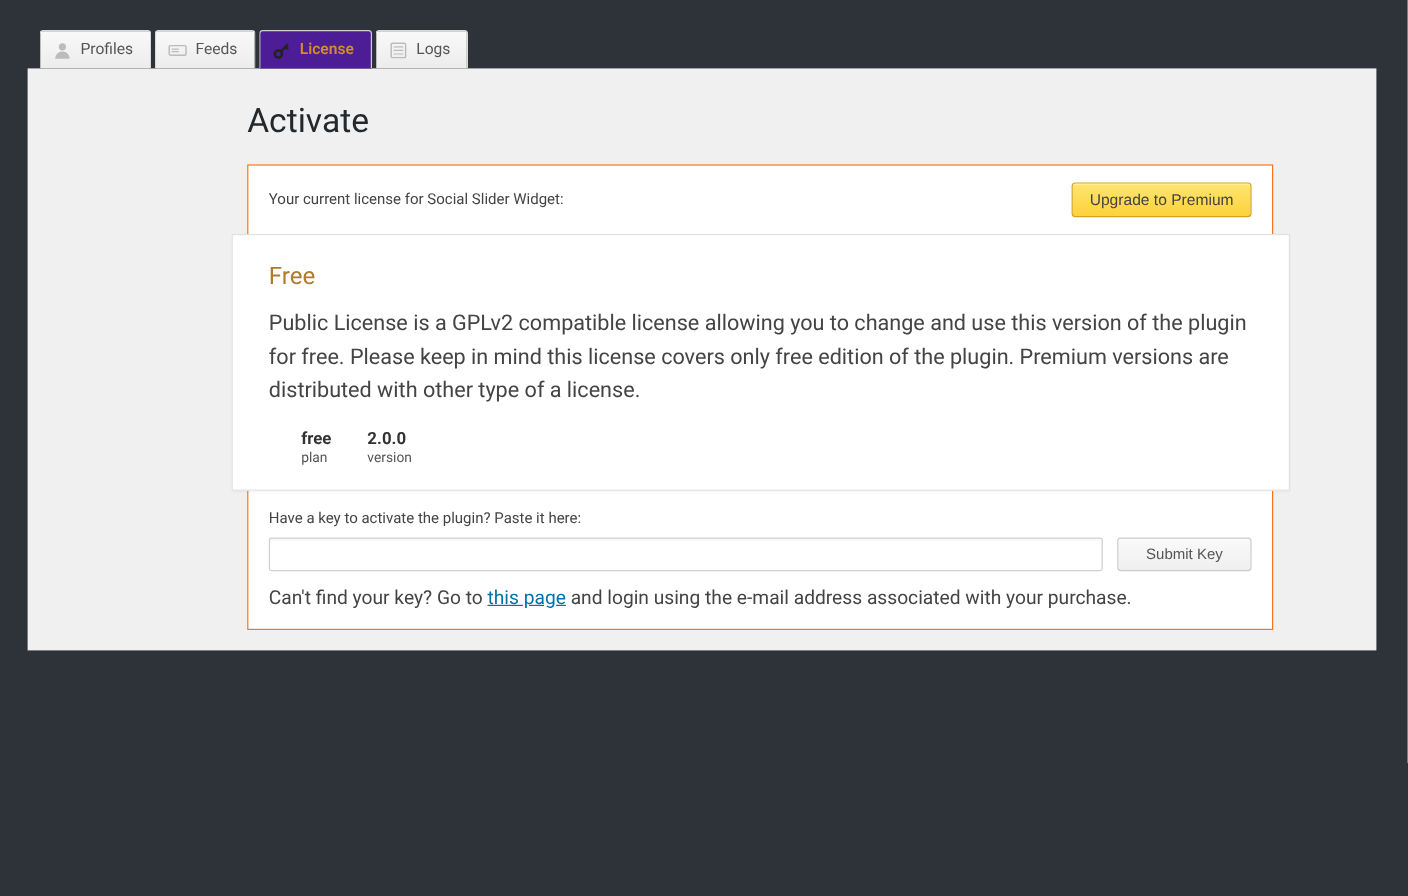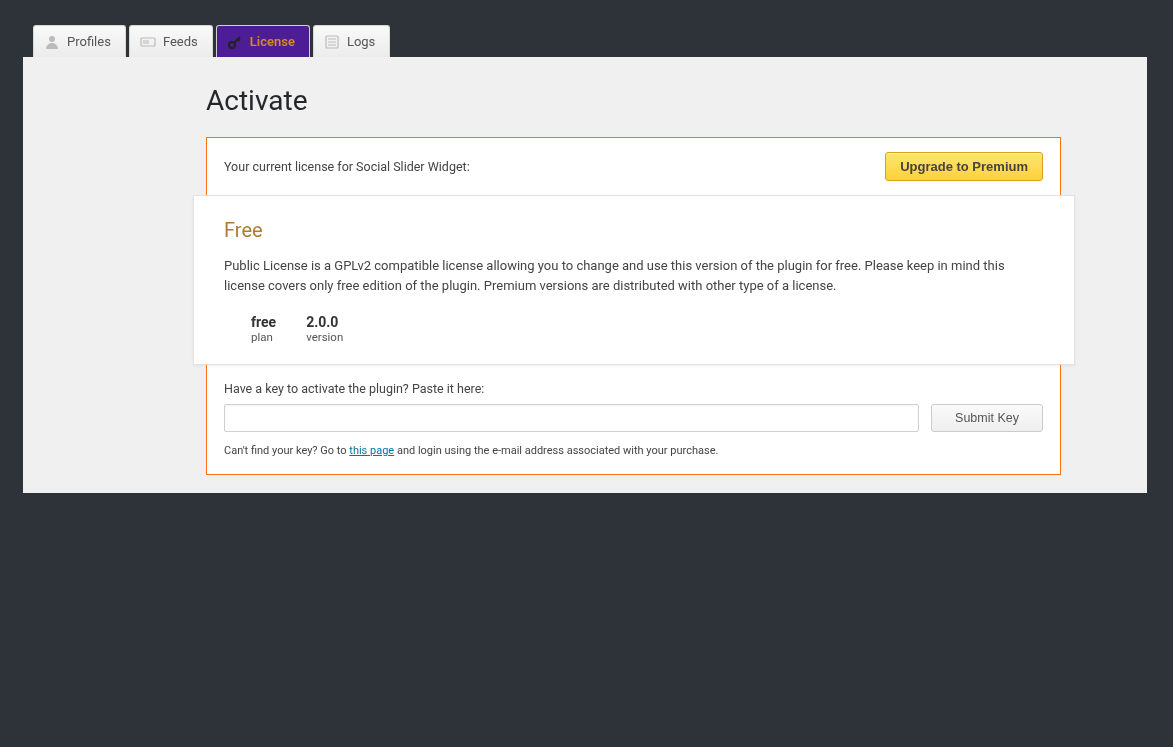--- a/index.html
+++ b/index.html
@@ -75,42 +75,42 @@
     .current-license-text {
       font-size: 12.5px;
       color: #444;
     }
     .upgrade-btn {
       background: linear-gradient(to bottom, #fee571, #fdd23a);
       border: 1px solid #d4a617;
       border-radius: 3px;
       padding: 6px 14px;
       font-size: 13px;
-      font-weight: 700;
+      font-weight: 400;
       color: #444;
       cursor: pointer;
       box-shadow: inset 0 1px 0 rgba(255,255,255,0.4);
     }
     .license-box {
       background: #fff;
       border: 1px solid #e2e2e2;
       box-shadow: 0 1px 3px rgba(0,0,0,0.06);
       width: 882px;
       margin-left: -14px;
       padding: 22px 30px 20px 30px;
       position: relative;
     }
     .license-name {
       font-size: 20px;
       color: #b07b2e;
       font-weight: 400;
       margin-bottom: 14px;
     }
     .license-desc {
-      font-size: 13px;
+      font-size: 18px;
       color: #444;
       line-height: 1.55;
       margin-bottom: 18px;
     }
     .license-meta {
       display: flex;
       gap: 30px;
       padding-left: 27px;
     }
     .meta-item {
@@ -153,21 +153,21 @@
       background: linear-gradient(to bottom, #fafafa, #efefef);
       border: 1px solid #ccc;
       border-radius: 3px;
       padding: 5px 23px;
       font-size: 12.5px;
       color: #555;
       cursor: pointer;
       height: 28px;
     }
     .help-text {
-      font-size: 11px;
+      font-size: 16px;
       color: #444;
     }
     .help-text a {
       color: #0073aa;
       text-decoration: underline;
     }
   </style>
 </head>
 <body>
 

